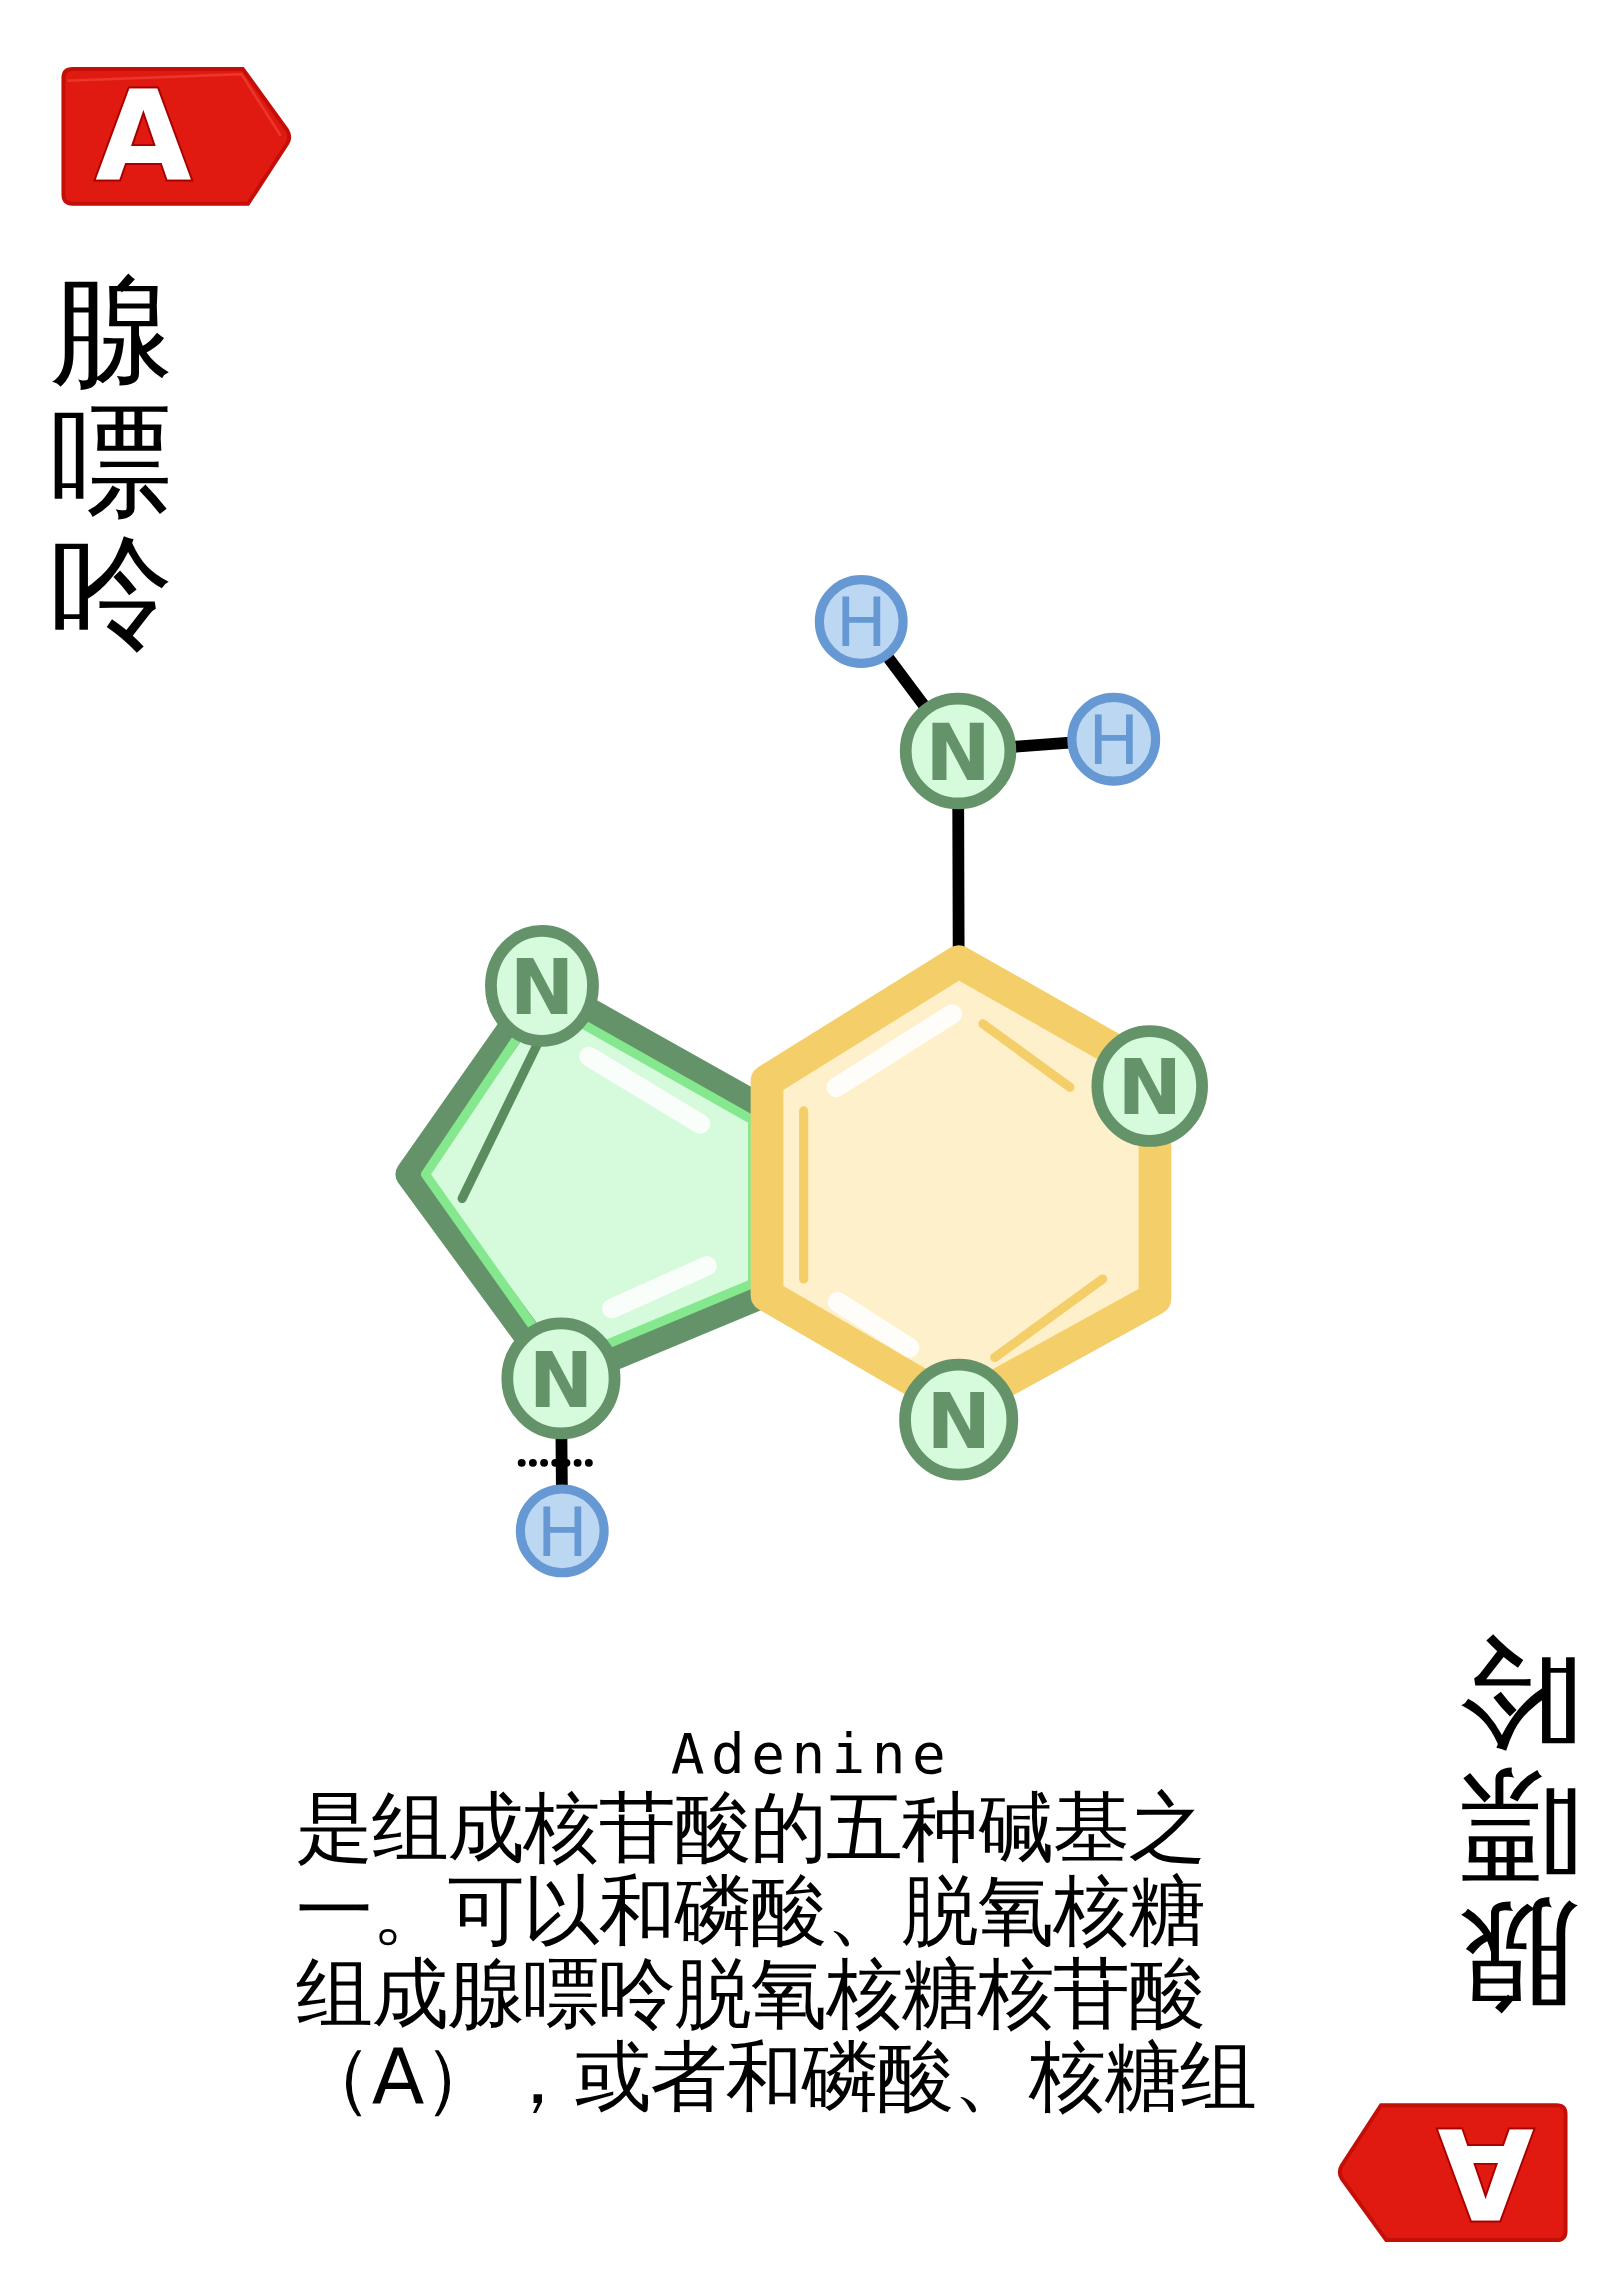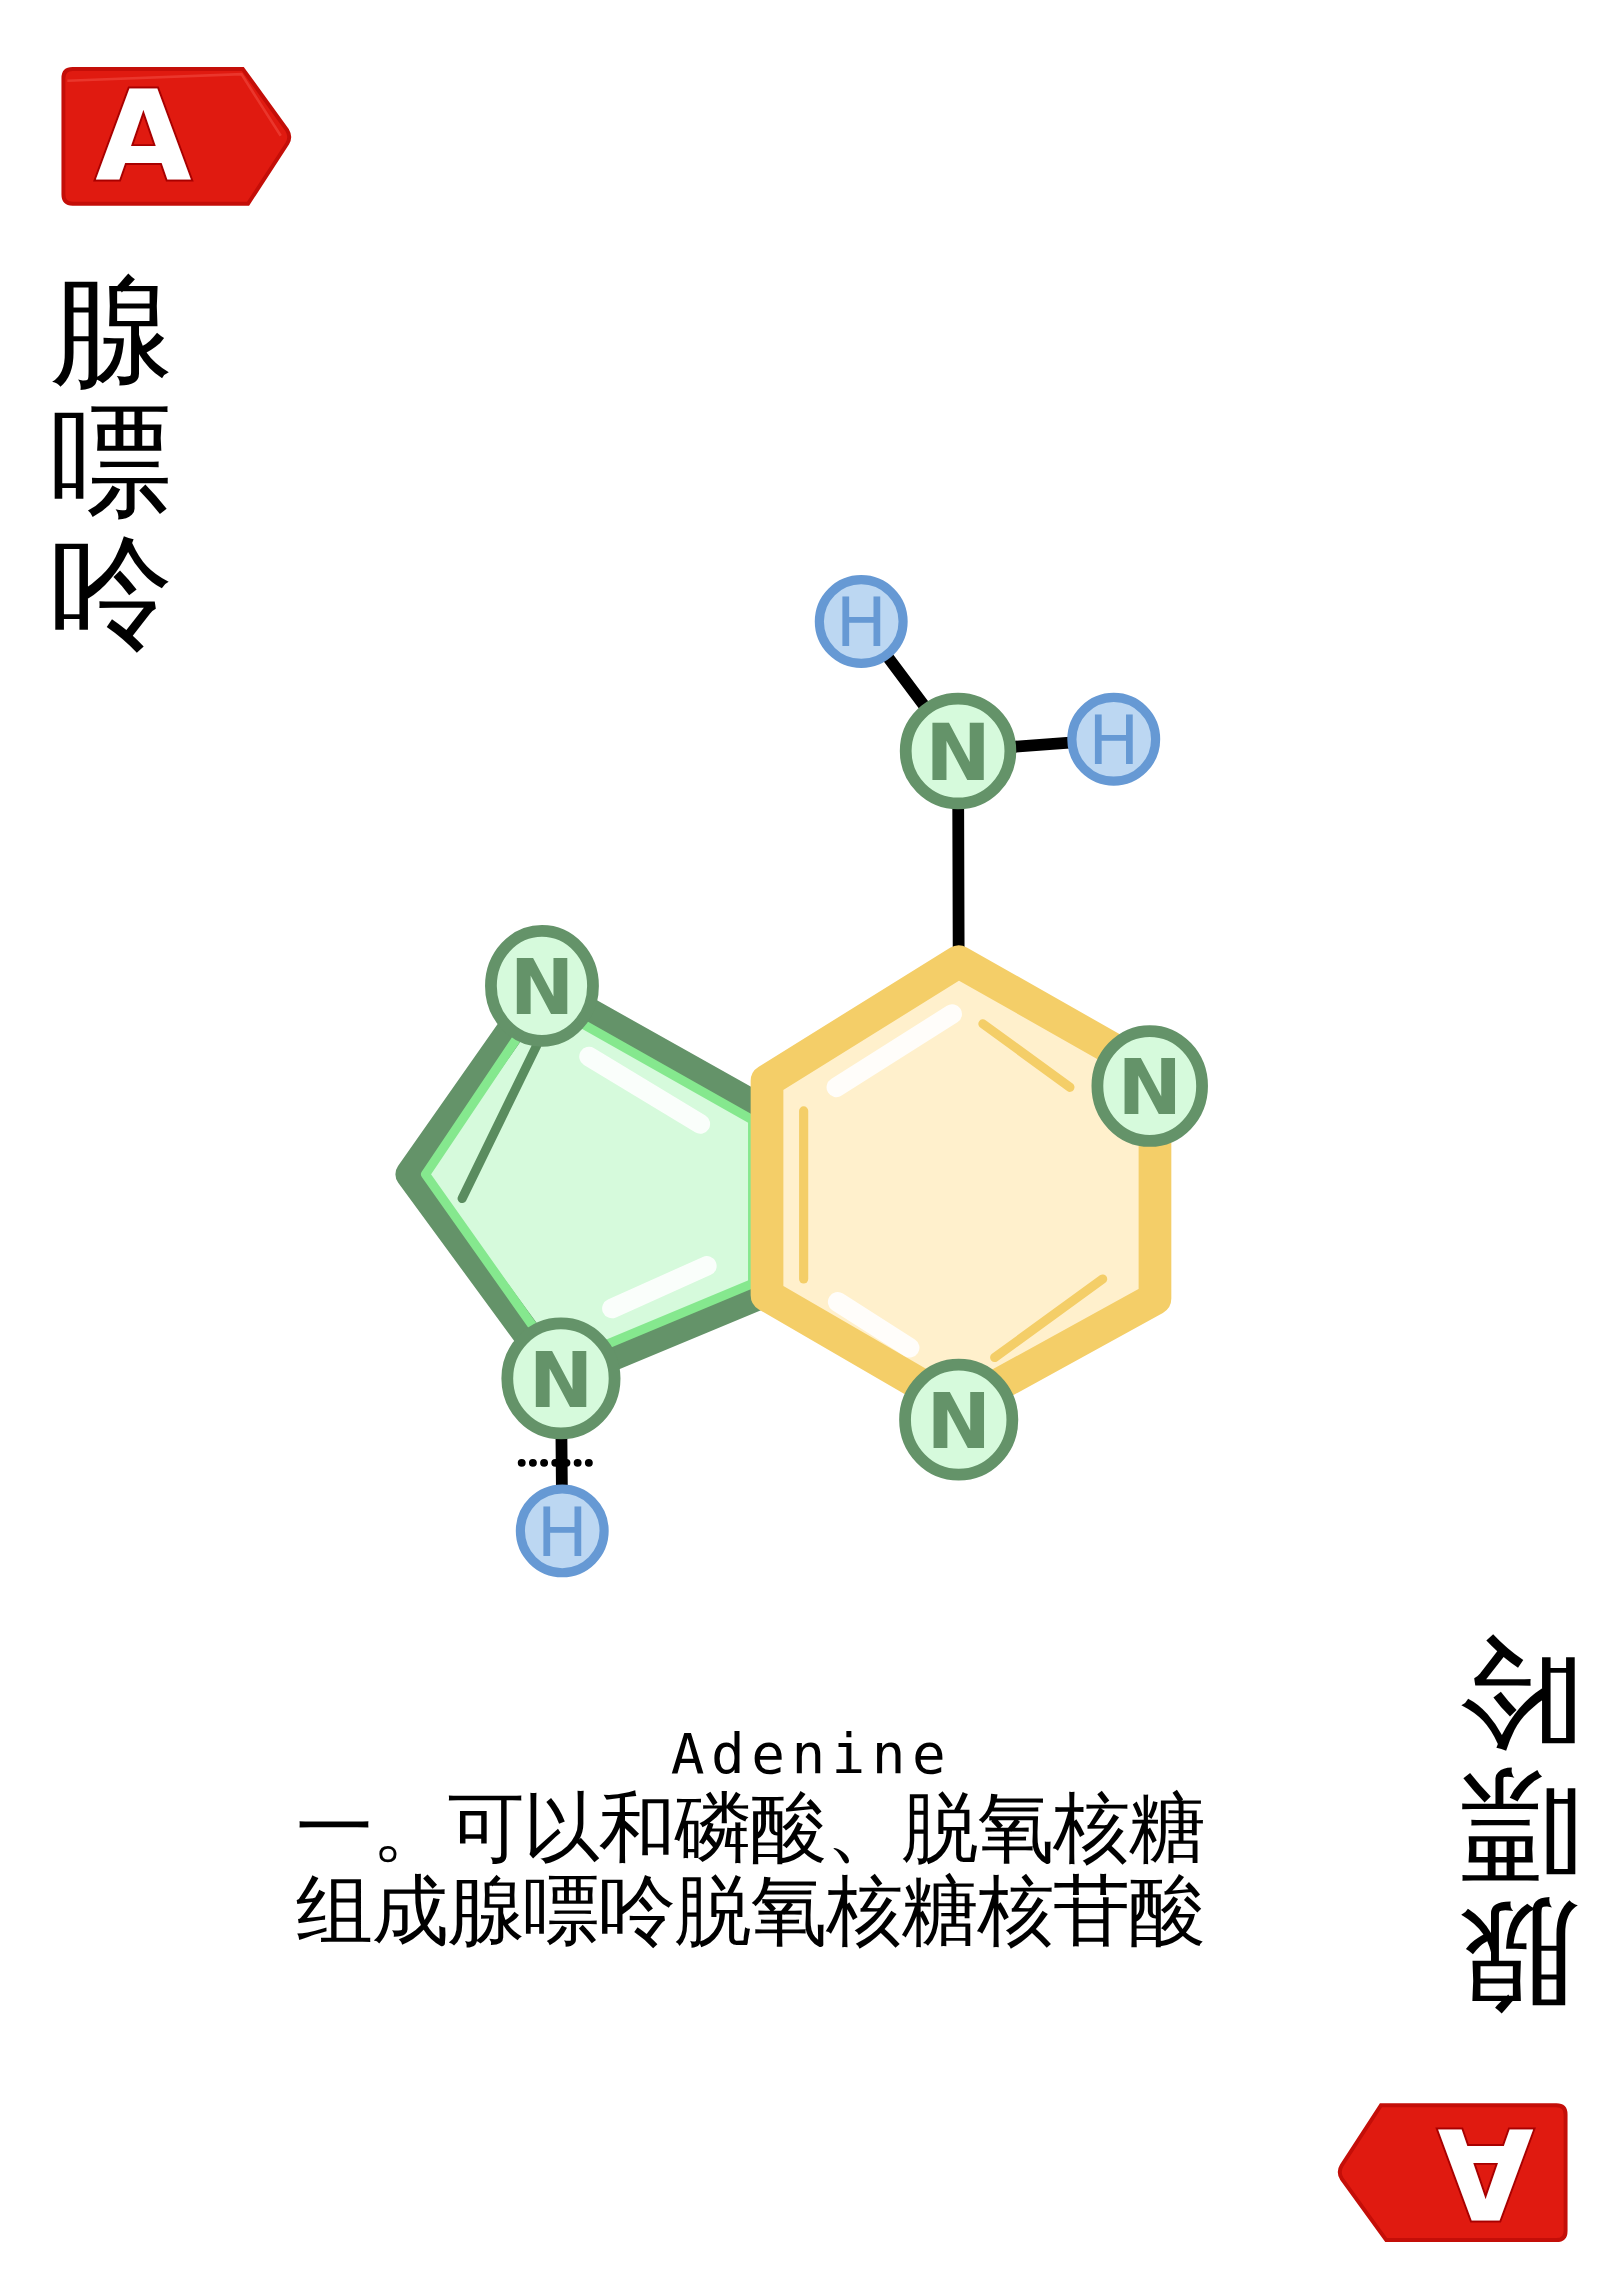--- a/index.html
+++ b/index.html
@@ -99,22 +99,24 @@
     <g>
       <circle cx="859" cy="2340" r="64" fill="#BCD7F2" stroke="#6699D4" stroke-width="14"></circle>
       <text x="859" y="2378" font-size="104" fill="#6699D4">H</text>
     </g>
   </g>
 </svg>
 
 <div class="name">Adenine</div>
 
 <div class="desc">
+  <span>是组成核苷酸的五种碱基之</span>
   <span>一。可以和磷酸、脱氧核糖</span>
   <span>组成腺嘌呤脱氧核糖核苷酸</span>
+  <span>（A），或者和磷酸、核糖组</span>
 </div>
 
 <div class="vtitle vtitle-br">
   <span>腺</span>
   <span>嘌</span>
   <span>呤</span>
 </div>
 
 <svg class="tag tag-br" viewBox="0 0 360 220">
   <path d="M8 20 Q8 6 22 6 L282 6 L350 100 Q356 110 350 120 L290 212 L22 212 Q8 212 8 198 Z" fill="#E01A10" stroke="#C40E08" stroke-width="6"></path>

